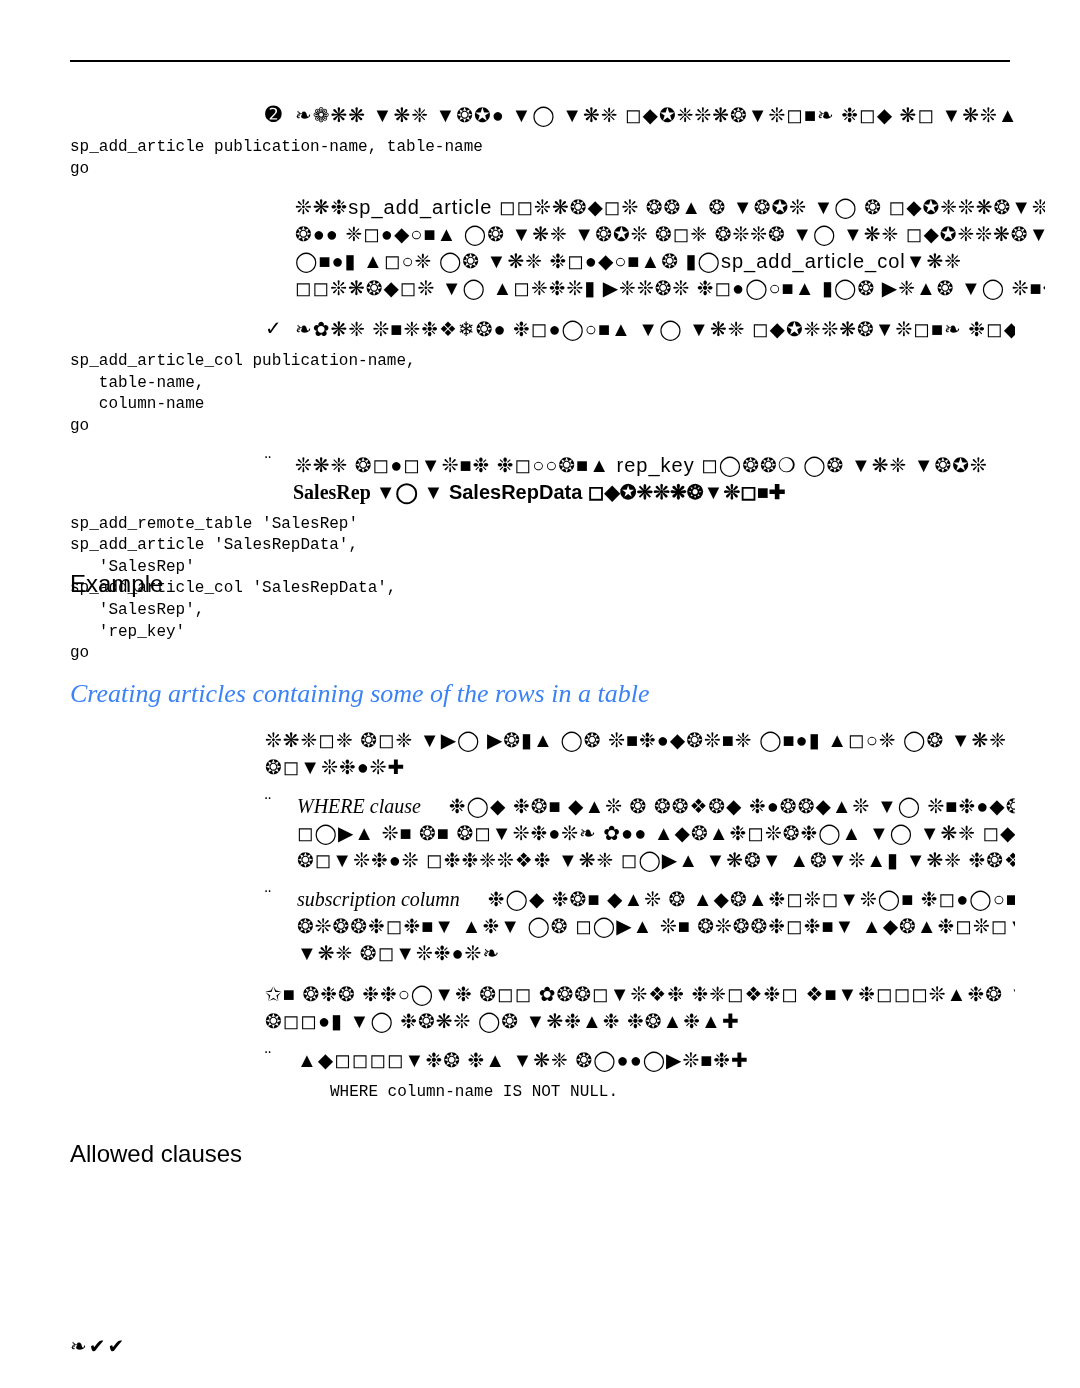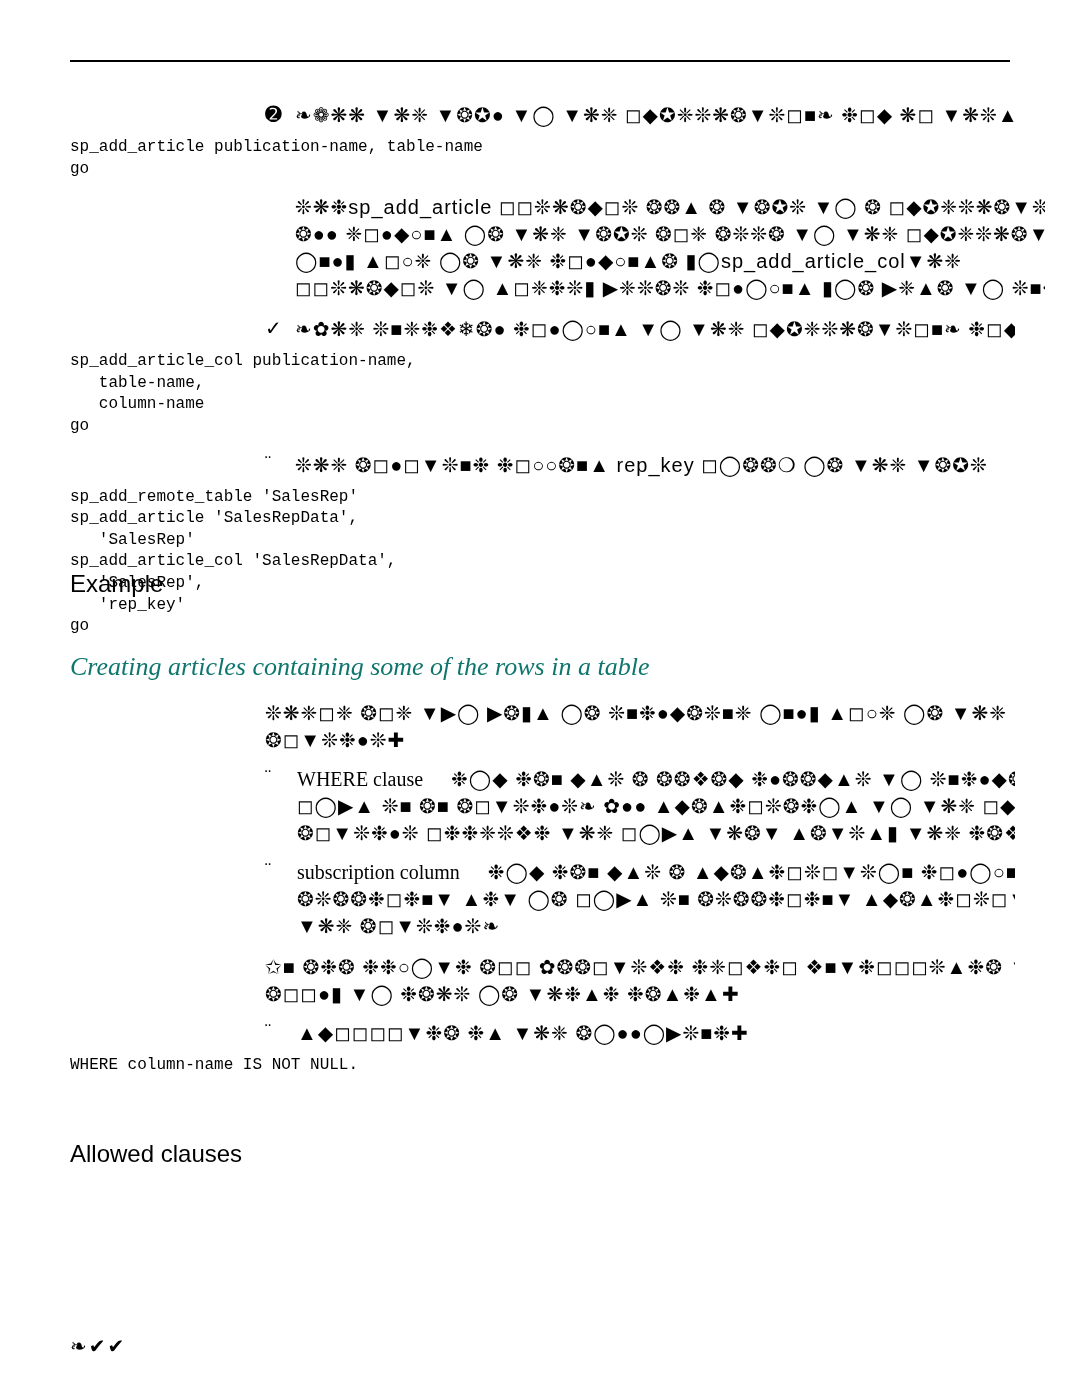--- a/index.html
+++ b/index.html
@@ -78,41 +78,42 @@
   }
   .sidelbl {
     position: absolute;
     font-family: Arial, Helvetica, sans-serif;
     font-size: 24px;
     color: #000;
   }
   .section-head {
     font-family: Georgia, "Times New Roman", serif;
     font-style: italic;
-    color: #0f766e;
+    color: #3b82f6;
     font-size: 26px;
     margin: 14px 0 18px 0;
   }
   .bullet-row {
     display: flex;
     gap: 14px;
     margin: 6px 0 0 0;
   }
   .bullet-mark {
     width: 18px;
     flex: 0 0 18px;
     font-family: "Segoe UI Symbol", sans-serif;
     font-size: 18px;
     line-height: 1.3;
   }
   .bullet-body {
     flex: 1 1 auto;
     overflow: hidden;
   }
   .term {
+    font-style: italic;
     font-size: 20px;
     margin-right: 28px;
     white-space: nowrap;
     text-align: center;
   }
   .page-num {
     position: absolute;
     left: 70px;
     bottom: 30px;
     font-family: "Segoe UI Symbol", "Arial Unicode MS", sans-serif;
@@ -155,20 +156,23 @@
   <pre class="code indent-code">sp_add_article_col publication-name,
    table-name,
    column-name
 go</pre>
 
   <div class="sidelbl" style="top:570px; left:70px">Example</div>
   <div class="main-col">
     <div class="lead nowrap">
       <span class="lead-bullet" style="font-size:18px">¨</span>
       <span class="gibberish">❊❋❈ ❂◻●◻▼❊■❉ ❉◻○○❂■▲ rep_key ◻◯❂❂❍ ◯❂ ▼❋❈ ▼❂✪❊</span>
+    </div>
+    <div class="bold-line" style="margin-left:28px">
+      <span class="sp">SalesRep </span><span class="sym">▼◯ ▼ SalesRepData </span><span class="sym">◻◆✪❈❊❋❂▼❊◻■✚</span>
     </div>
   </div>
   <pre class="code indent-code">sp_add_remote_table 'SalesRep'
 sp_add_article 'SalesRepData',
    'SalesRep'
 sp_add_article_col 'SalesRepData',
    'SalesRep',
    'rep_key'
 go</pre>
 
@@ -212,16 +216,16 @@
     <div class="gibberish">✩■ ❂❉❂ ❉❉○◯▼❉ ❂◻◻ ✿❂❂◻▼❊❖❉ ❉❈◻❖❉◻ ❖■▼❉◻◻◻❊▲❉❂ ▼❋❈ ❂◯●</div>
     <div class="gibberish">❂◻◻●▮ ▼◯ ❉❂❋❊ ◯❂ ▼❋❉▲❉ ❉❂▲❉▲✚</div>
     <div class="gap-sm"></div>
     <div class="bullet-row">
       <span class="bullet-mark">¨</span>
       <div class="bullet-body">
         <div class="gibberish" style="margin-left:0">▲◆◻◻◻◻▼❉❂ ❉▲ ▼❋❈ ❂◯●●◯▶❊■❉✚</div>
       </div>
     </div>
   </div>
-  <pre class="code" style="">WHERE column-name IS NOT NULL.</pre>
+  <pre class="code" style="margin-left:260px">WHERE column-name IS NOT NULL.</pre>
 
   <div class="page-num">❧✔✔</div>
 </div>
 
 </body></html>

